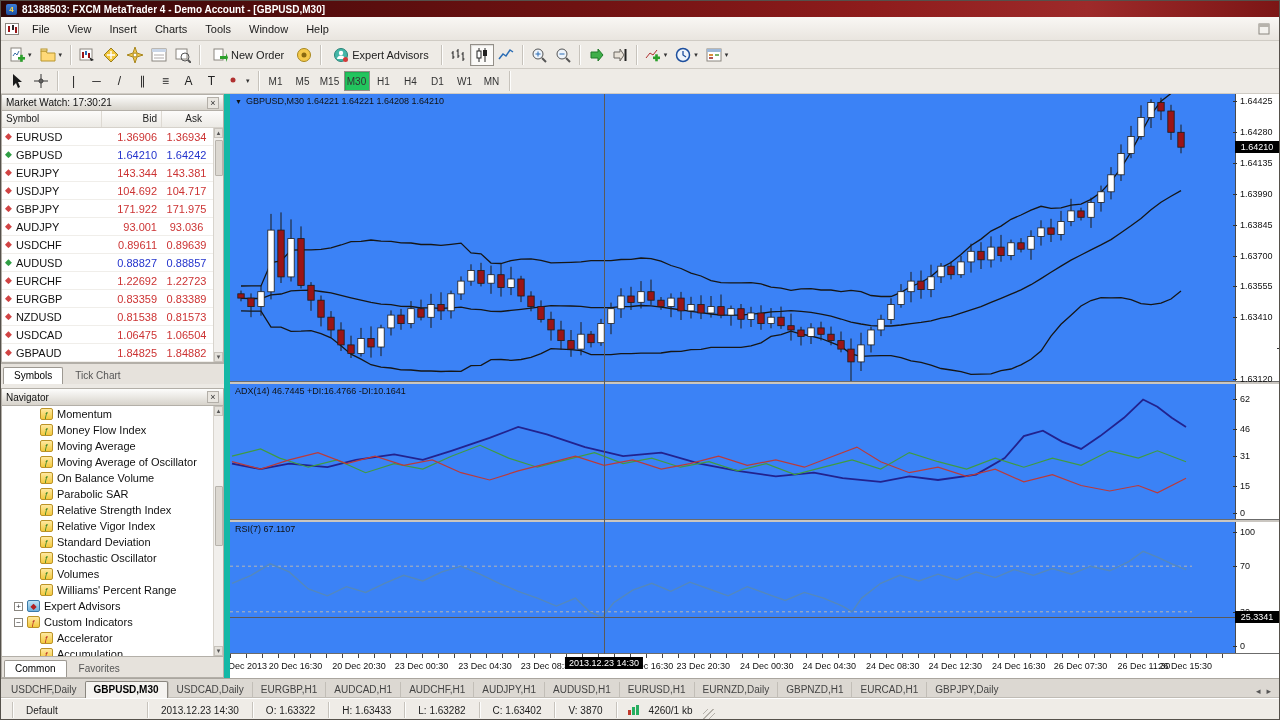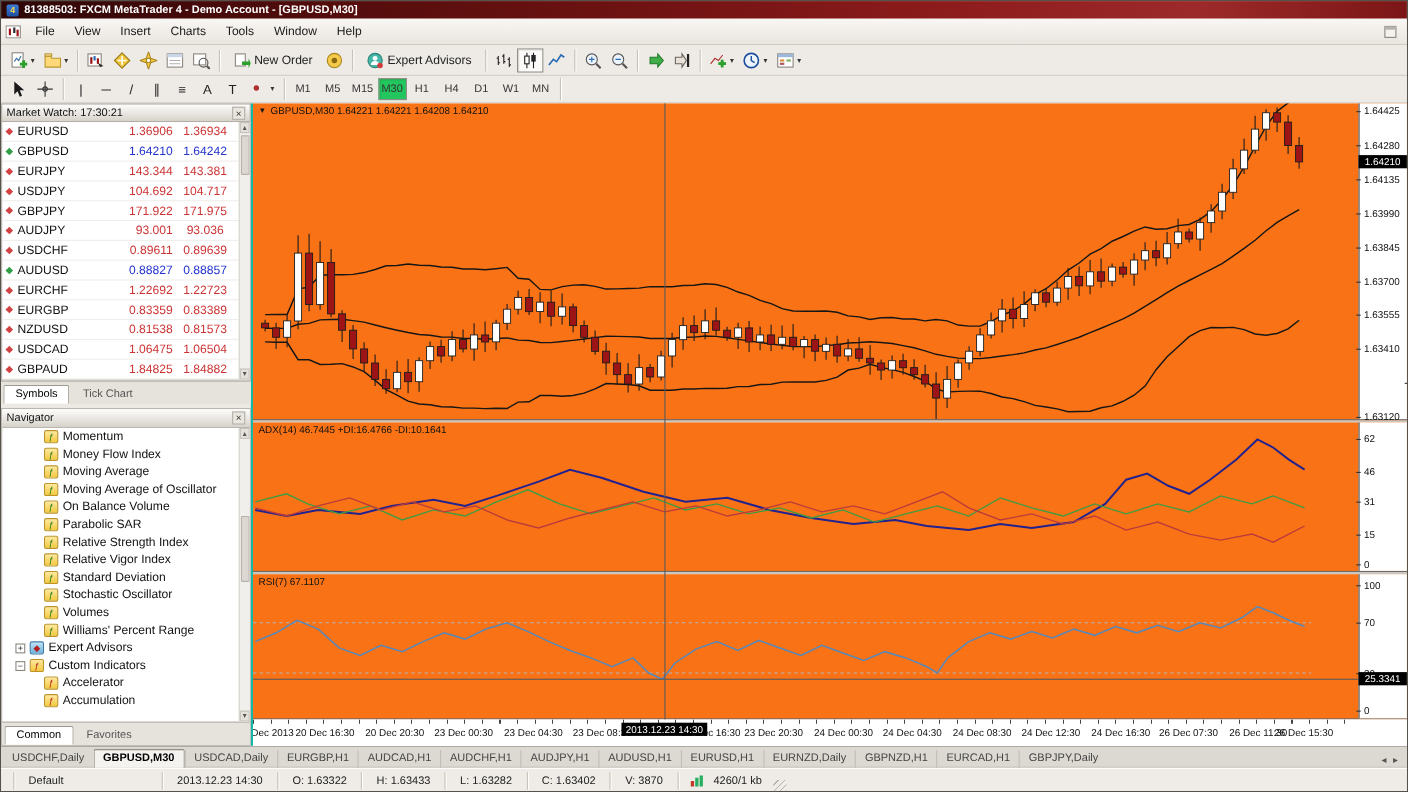--- a/index.html
+++ b/index.html
@@ -27,21 +27,21 @@
   .tbtn.labeled{padding:0 7px;}
   .tbtn.pressed{background:#fbfaf8;border-color:#938f88;box-shadow:inset 1px 1px 1px rgba(0,0,0,.12);}
   .tbtn .caret{font-size:7px;color:#333;}
   .tsep{width:1px;height:20px;background:#c7c3bc;box-shadow:1px 0 0 #fdfdfc;margin:0 4px;}
   .glyph{font-size:12px;line-height:1;}
   .tfbtn{height:20px;min-width:26px;display:flex;align-items:center;justify-content:center;
     font-size:10px;color:#333;border:1px solid transparent;}
   .tfbtn.pressed{background:#22c55e;border-color:#938f88;box-shadow:inset 1px 1px 1px rgba(0,0,0,.12);}
   
   .main{display:flex;height:584px;}
-  .left-col{width:229px;display:flex;flex-direction:column;border-right:2px solid #14b8a6;background:#ece9e4;}
+  .left-col{width:229px;display:flex;flex-direction:column;border-right:6px solid #14b8a6;background:#ece9e4;}
   .panel-head{height:17px;background:linear-gradient(#fdfdfc,#d7d3cb);border:1px solid #b3afa8;
     display:flex;align-items:center;justify-content:space-between;font-size:10px;color:#111;padding:0 4px;}
   .panel-close{width:12px;height:12px;display:flex;align-items:center;justify-content:center;
     font-size:9px;color:#333;border:1px solid #b3afa8;background:#e9e6e0;}
   
   .mw{display:flex;flex-direction:column;background:#fff;border:1px solid #b3afa8;border-top:none;}
   .mw-colhead{display:flex;height:17px;font-size:10px;color:#222;border-bottom:1px solid #d6d2cb;
     background:linear-gradient(#fcfbfa,#eceae5);}
   .mw-colhead .c{padding:2px 4px;border-right:1px solid #ddd9d2;}
   .mw-body{position:relative;height:234px;overflow:hidden;}
@@ -71,21 +71,21 @@
   .nav-ic{width:13px;height:12px;flex:0 0 13px;display:flex;align-items:center;justify-content:center;
     font-size:8px;border-radius:2px;}
   .nav-ic.indicator{background:linear-gradient(#ffe9a0,#f3c93e);border:1px solid #bb9327;color:#1f7a1f;}
   .nav-ic.custom{background:linear-gradient(#ffe9a0,#f3c93e);border:1px solid #bb9327;color:#b32020;}
   .nav-ic.experts{background:linear-gradient(#bfe3f5,#6fb1dc);border:1px solid #3a7aa8;color:#b32020;}
   .expander{width:9px;height:9px;flex:0 0 9px;border:1px solid #8a867f;background:#fff;font-size:8px;
     line-height:7px;text-align:center;color:#333;}
   .tree-pad{display:inline-block;}
   
   .chart-col{flex:1;position:relative;background:#fff;}
-  .cpanel{position:relative;background:#f97316;border-bottom:1px solid #6b6b6b;}
+  .cpanel{position:relative;background:#3b82f6;border-bottom:1px solid #6b6b6b;}
   .cpanel svg{position:absolute;left:0;top:0;}
   .main-panel{height:288px;}
   .adx-panel{height:136px;}
   .rsi-panel{height:132px;}
   .splitter{height:2px;background:#cac6c0;}
   .axis{position:absolute;top:0;bottom:0;right:0;width:44px;border-left:1px solid #4a4a4a;background:#fff;}
   .axis .alabel{position:absolute;left:4px;font-size:9px;color:#111;}
   .axis .alabel::before{content:"";position:absolute;left:-7px;top:50%;width:4px;height:1px;background:#333;}
   .axis-box{position:absolute;right:0;width:44px;background:#000;color:#fff;font-size:9px;
     text-align:center;padding:1px 0;z-index:4;}
@@ -347,20 +347,25 @@
   <div class="main">
 
     <div class="left-col">
 
       <div>
         <div class="panel-head">
           <span>Market Watch: 17:30:21</span>
           <span class="panel-close">×</span>
         </div>
         <div class="mw">
+          <div class="mw-colhead">
+            <span class="c" style="width:100px">Symbol</span>
+            <span class="c" style="width:60px;text-align:right">Bid</span>
+            <span class="c" style="width:44px;text-align:right;border-right:none">Ask</span>
+          </div>
           <div class="mw-body" id="mw-body">
             <div class="vscroll">
               <span class="sb-arrow">▴</span>
               <span class="thumb" style="height:36px;margin-top:2px"></span>
               <span class="sb-arrow" style="margin-top:auto">▾</span>
             </div>
           <div class="mw-row down">
                 <span class="sym">
                   <span class="dmnd">◆</span>
                   <span>EURUSD</span>

